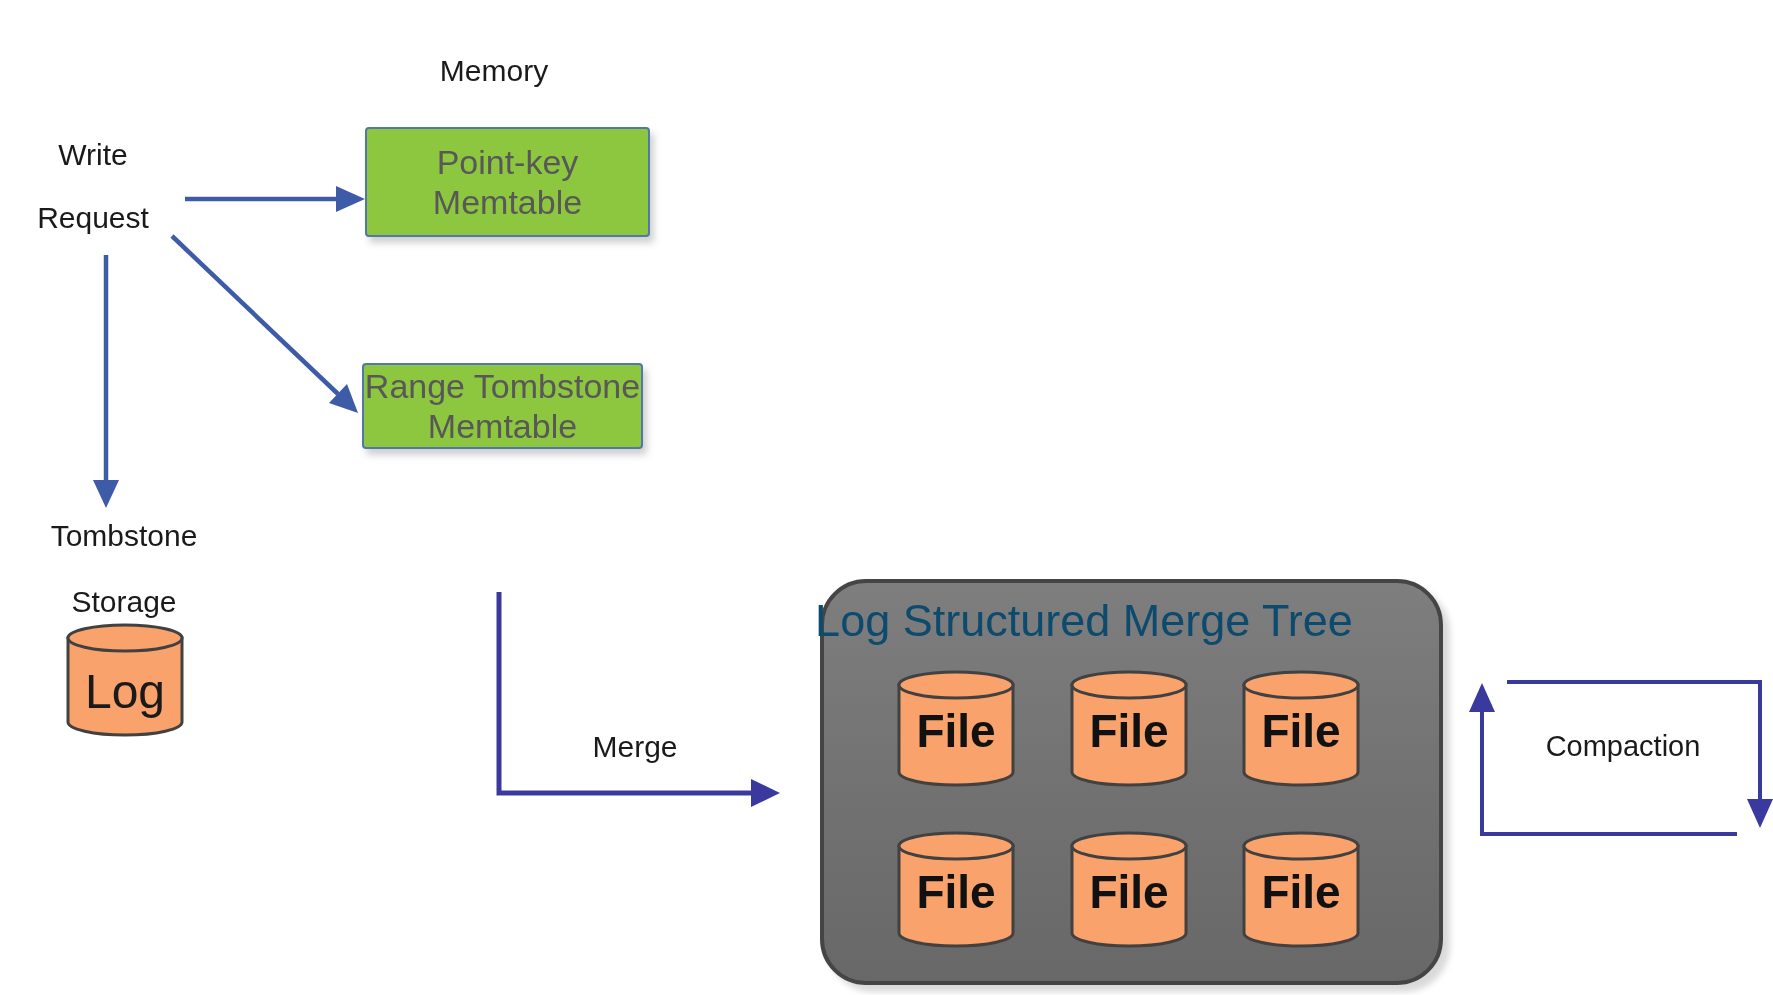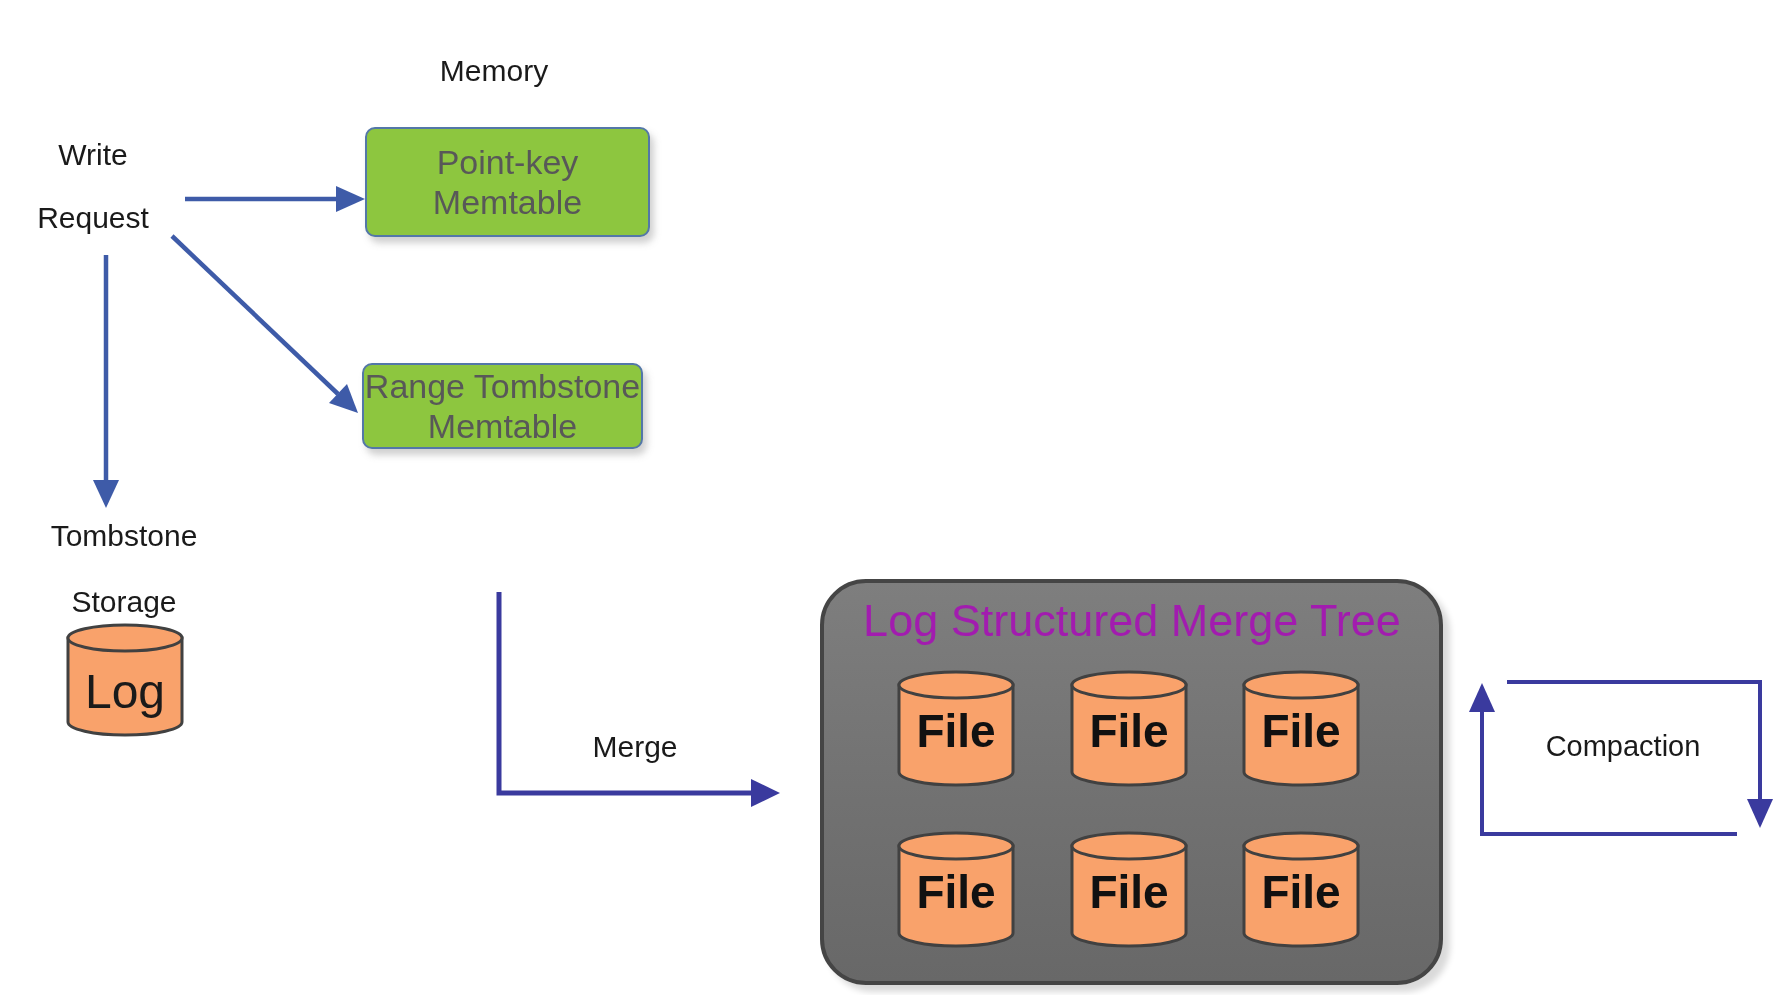--- a/index.html
+++ b/index.html
@@ -29,21 +29,21 @@
   #log-label           { left: 125px;  top: 691px; font-size: 48px; }
   #flush-label         { left: 635px;  top: 747px; }
   #compaction-label    { left: 1623px; top: 746px; font-size: 29px; }
 
   
   .memtable-box {
     position: absolute;
     box-sizing: border-box;
     background: #8DC63F;
     border: 2px solid #5377A8;
-    border-radius: 10px;
+    border-radius: 4px;
     box-shadow: 4px 6px 7px rgba(120,120,120,0.35);
     display: flex;
     align-items: center;
     justify-content: center;
   }
   #pointkey-box { left: 365px; top: 127px; width: 285px; height: 110px; }
   #range-box    { left: 362px; top: 363px; width: 281px; height: 86px; }
   .memtable-text {
     font-size: 34px;
     line-height: 40px;
@@ -57,23 +57,23 @@
     position: absolute;
     left: 820px; top: 579px;
     width: 623px; height: 406px;
     box-sizing: border-box;
     background: linear-gradient(180deg, #7e7e7e 0%, #717171 55%, #686868 100%);
     border: 4px solid #454545;
     border-radius: 46px;
     box-shadow: 7px 7px 6px rgba(0,0,0,0.15);
   }
   #lsm-title {
-    left: 1132px; top: 621px;
+    left: 1084px; top: 621px;
     font-size: 45px;
-    color: #a21caf;
+    color: #0c4a6e;
   }
   .file-label { font-size: 46px; color: #111111; font-weight: bold; }
 
   
   #shapes {
     position: absolute;
     left: 0; top: 0;
     pointer-events: none;
   }
   .write-arrow  { stroke: #3E5BA8; stroke-width: 4.5; fill: none; }

